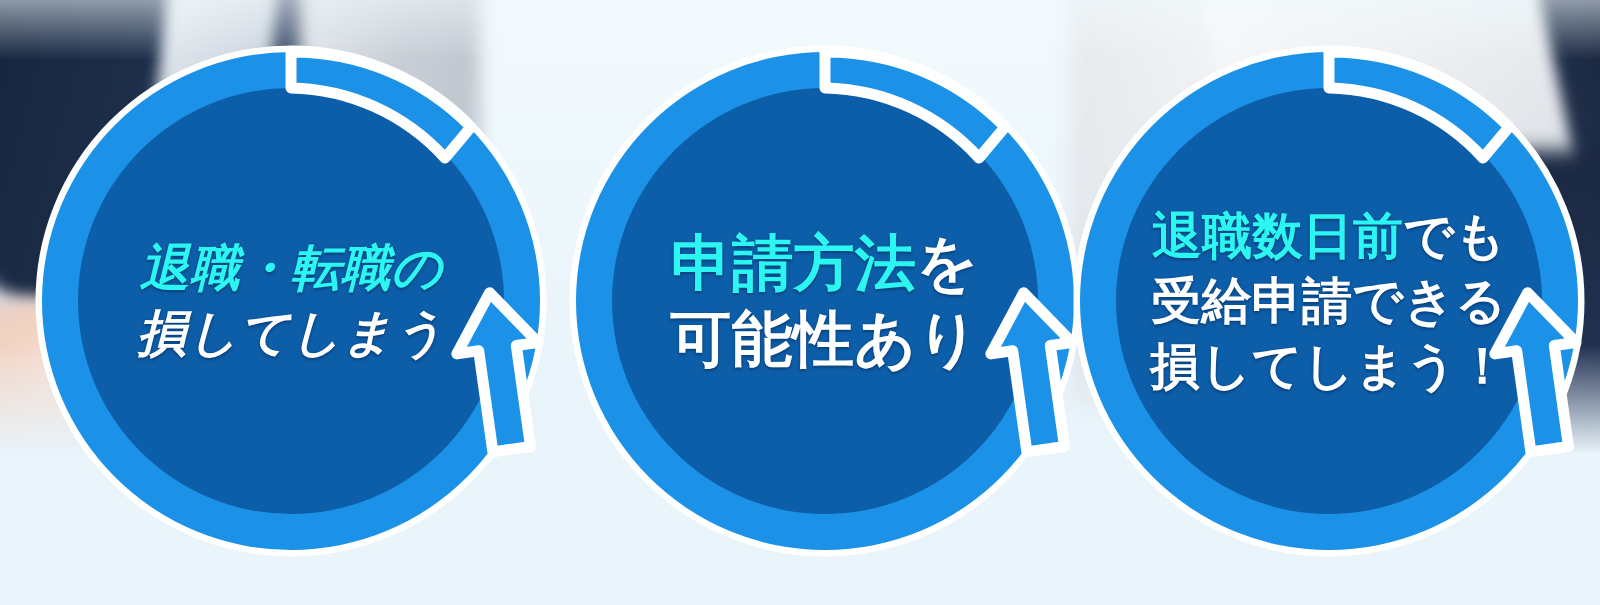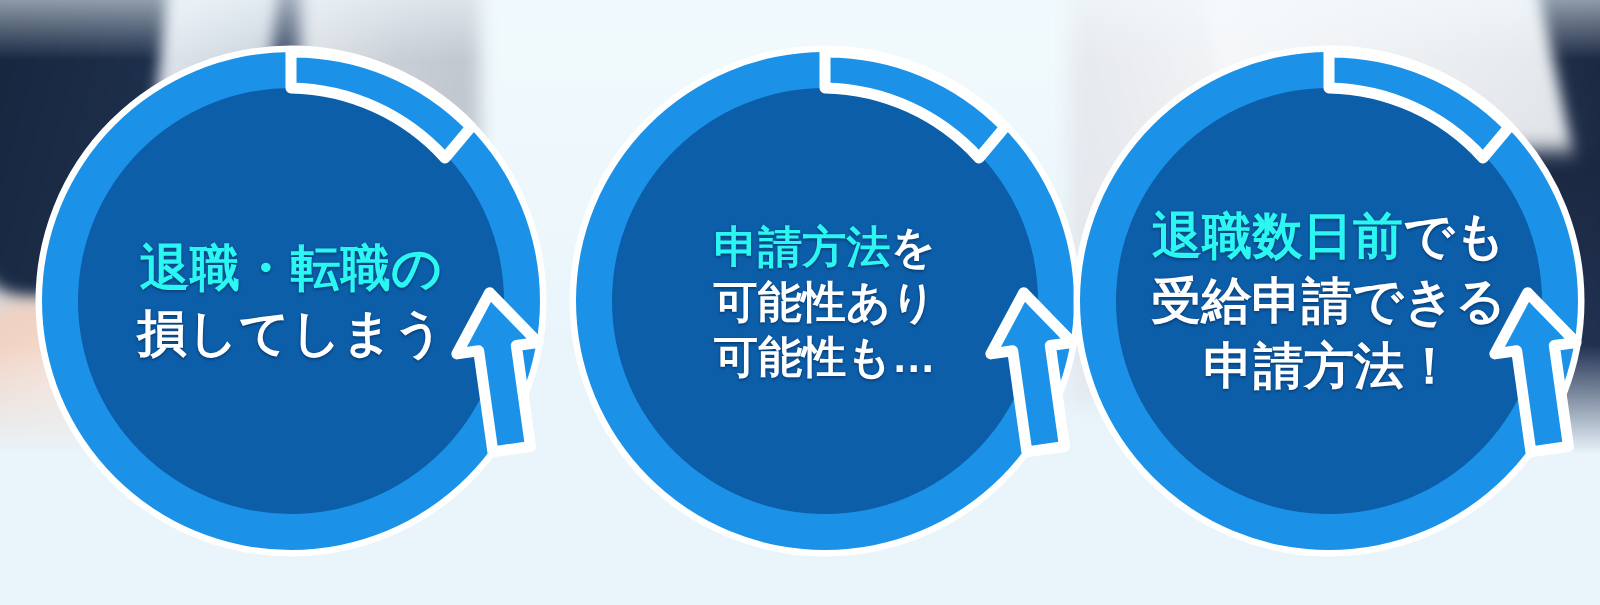--- a/index.html
+++ b/index.html
@@ -113,21 +113,21 @@
   .circles {
     position: absolute;
     inset: 0;
   }
   .circle-unit {
     position: absolute;
     top: 46px;
     width: 510px;
     height: 510px;
   }
-  .c1 { left: 36px; }
+  .c1 { left: 36px; font-style: italic; }
   .c2 { left: 570px; }
   .c3 { left: 1074px; }
 
   .ring-svg {
     position: absolute;
     left: 0; top: 0;
     width: 510px;
     height: 510px;
     overflow: visible;
   }
@@ -151,21 +151,21 @@
     text-shadow:
       0 2px 3px rgba(0,30,70,0.42),
       0 0 2px rgba(0,30,70,0.30);
   }
   .cy { color: #2cf6f2; }
   .wh { color: #ffffff; }
 
   
   .c1 .tline { font-size: 50px; line-height: 1.30; }
   
-  .c2 .tline { font-size: 44px; line-height: 1.25; }
+  .c2 .tline { font-size: 61px; line-height: 1.25; }
   
   .c3 .tline { font-size: 50px; line-height: 1.30; }
 </style>
 </head>
 <body>
 
 <div id="stage">
 
   <div class="bg-base"></div>
   <div class="bg-person-left"></div>
@@ -212,23 +212,20 @@
         </g>
         <path d="M 464 246 L 505 302 L 483 302 L 483 404 L 445 404 L 445 302 L 423 302 Z" fill="#1b92e8" stroke="#ffffff" stroke-width="11" stroke-linejoin="round" transform="rotate(-8 464 320)"></path>
       </svg>
       <div class="circle-text">
         <div class="tline">
           <span class="cy">申請方法</span><span class="wh">を</span>
         </div>
         <div class="tline">
           <span class="wh">可能性あり</span>
         </div>
-        <div class="tline">
-          <span class="wh">可能性も…</span>
-        </div>
       </div>
     </div>
 
     <div class="circle-unit c3">
       <svg class="ring-svg" viewBox="0 0 510 510">
         <circle cx="255" cy="255" r="249" fill="none" stroke="#ffffff" stroke-width="13"></circle>
         <circle cx="255" cy="255" r="249" fill="#1b92e8"></circle>
         <circle cx="255" cy="255" r="213" fill="#0d5ea9"></circle>
         <g>
           <path d="M 255 6 A 249 249 0 0 1 435 81 L 409 112 A 213 213 0 0 0 255 42 Z" fill="#1b92e8" stroke="#ffffff" stroke-width="11" stroke-linejoin="round"></path>
@@ -236,19 +233,19 @@
         <path d="M 464 246 L 505 302 L 483 302 L 483 404 L 445 404 L 445 302 L 423 302 Z" fill="#1b92e8" stroke="#ffffff" stroke-width="11" stroke-linejoin="round" transform="rotate(-8 464 320)"></path>
       </svg>
       <div class="circle-text">
         <div class="tline">
           <span class="cy">退職数日前</span><span class="wh">でも</span>
         </div>
         <div class="tline">
           <span class="wh">受給申請できる</span>
         </div>
         <div class="tline">
-          <span class="wh">申請方法！</span>
+          <span class="wh">損してしまう！</span>
         </div>
       </div>
     </div>
 
   </div>
 </div>
 
 </body></html>

